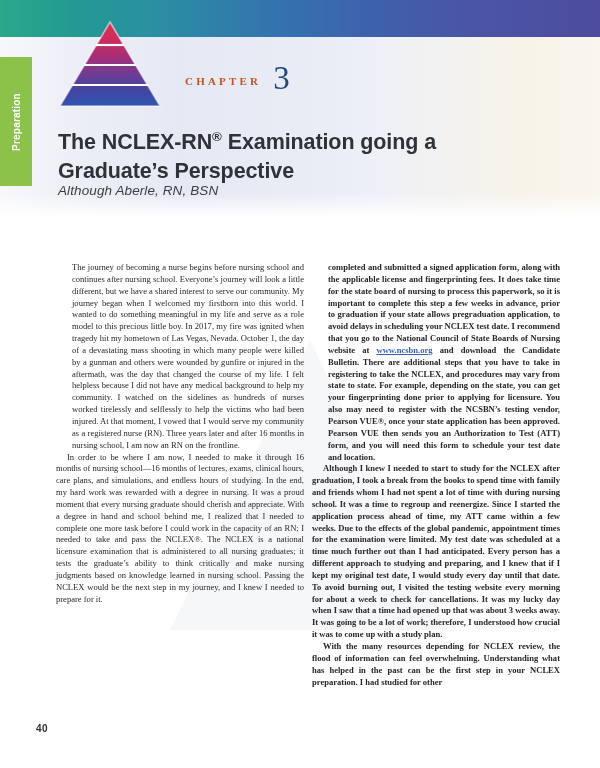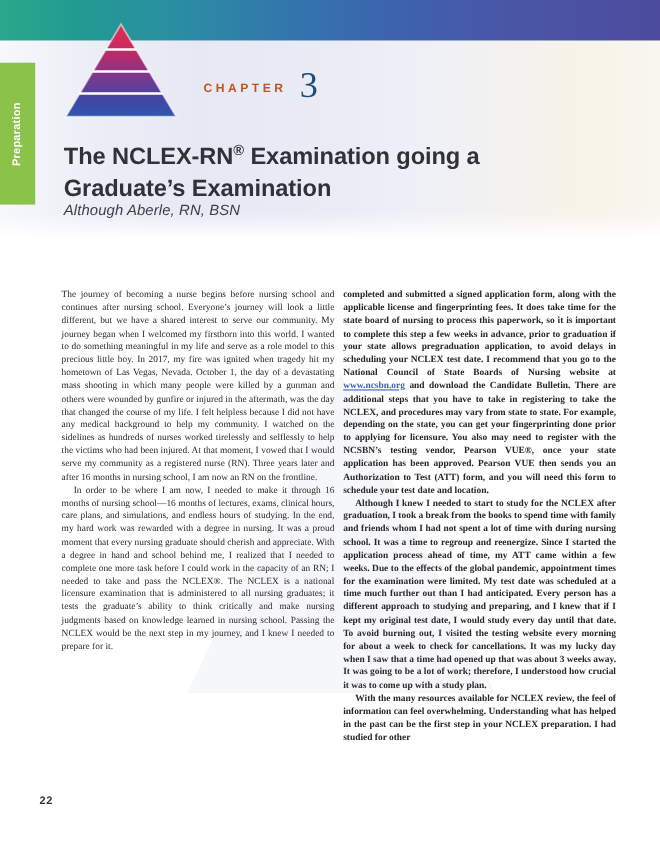--- a/index.html
+++ b/index.html
@@ -105,21 +105,21 @@
   .chapter-marker {
     position: absolute;
     left: 185px;
     top: 58px;
     z-index: 7;
     display: flex;
     align-items: baseline;
     gap: 12px;
   }
   .chapter-word {
-    font-family: Liberation Sans, sans-serif;
+    font-family: Liberation Serif, serif;
     font-size: 11px;
     font-weight: bold;
     letter-spacing: 3.2px;
     color: #c4521f;
     text-transform: uppercase;
   }
   .chapter-num {
     font-family: "Liberation Serif", serif;
     font-size: 33px;
     font-weight: normal;
@@ -181,20 +181,21 @@
     hyphens: none;
   }
   .col-1 { left: 56px; }
   .col-2 { left: 312px; font-weight: bold; }
   .col p {
     margin: 0;
     text-indent: 11px;
   }
   .col p.first {
     text-indent: 0;
+    margin-left: 16px;
   }
   .col a.weblink {
     color: #3a5fbb;
     text-decoration: underline;
   }
 
   
   .folio {
     position: absolute;
     left: 36px;
@@ -251,34 +252,34 @@
     <line x1="38" y1="25" x2="66" y2="25" stroke="#ffffff" stroke-width="2.2"></line>
     <line x1="26" y1="45" x2="78" y2="45" stroke="#ffffff" stroke-width="2.2"></line>
     <line x1="14" y1="65" x2="90" y2="65" stroke="#ffffff" stroke-width="2.2"></line>
   </svg>
 
   <div class="chapter-marker">
     <span class="chapter-word">CHAPTER</span>
     <span class="chapter-num">3</span>
   </div>
 
-  <h1 class="chapter-title"><span>The NCLEX-RN</span><sup>®</sup><span> Examination going a</span> <span>Graduate’s Examination</span></h1>
+  <h1 class="chapter-title"><span>The NCLEX-RN</span><sup>®</sup><span> Examination going a</span> <span>Graduate’s Perspective</span></h1>
 
   <div class="chapter-author">Although Aberle, RN, BSN</div>
 
   <div class="body-area">
 
     <div class="col col-1">
       <p class="first">The journey of becoming a nurse begins before nursing school and continues after nursing school. Everyone’s journey will look a little different, but we have a shared interest to serve our community. My journey began when I welcomed my firstborn into this world. I wanted to do something meaningful in my life and serve as a role model to this precious little boy. In 2017, my fire was ignited when tragedy hit my hometown of Las Vegas, Nevada. October 1, the day of a devastating mass shooting in which many people were killed by a gunman and others were wounded by gunfire or injured in the aftermath, was the day that changed the course of my life. I felt helpless because I did not have any medical background to help my community. I watched on the sidelines as hundreds of nurses worked tirelessly and selflessly to help the victims who had been injured. At that moment, I vowed that I would serve my community as a registered nurse (RN). Three years later and after 16 months in nursing school, I am now an RN on the frontline.</p>
       <p>In order to be where I am now, I needed to make it through 16 months of nursing school—16 months of lectures, exams, clinical hours, care plans, and simulations, and endless hours of studying. In the end, my hard work was rewarded with a degree in nursing. It was a proud moment that every nursing graduate should cherish and appreciate. With a degree in hand and school behind me, I realized that I needed to complete one more task before I could work in the capacity of an RN; I needed to take and pass the NCLEX®. The NCLEX is a national licensure examination that is administered to all nursing graduates; it tests the graduate’s ability to think critically and make nursing judgments based on knowledge learned in nursing school. Passing the NCLEX would be the next step in my journey, and I knew I needed to prepare for it.</p>
     </div>
 
     <div class="col col-2">
       <p class="first"><span>completed and submitted a signed application form, along with the applicable license and fingerprinting fees. It does take time for the state board of nursing to process this paperwork, so it is important to complete this step a few weeks in advance, prior to graduation if your state allows pregraduation application, to avoid delays in scheduling your NCLEX test date. I recommend that you go to the National Council of State Boards of Nursing website at </span><a class="weblink" href="#">www.ncsbn.org</a><span> and download the Candidate Bulletin. There are additional steps that you have to take in registering to take the NCLEX, and procedures may vary from state to state. For example, depending on the state, you can get your fingerprinting done prior to applying for licensure. You also may need to register with the NCSBN’s testing vendor, Pearson VUE®, once your state application has been approved. Pearson VUE then sends you an Authorization to Test (ATT) form, and you will need this form to schedule your test date and location.</span></p>
       <p>Although I knew I needed to start to study for the NCLEX after graduation, I took a break from the books to spend time with family and friends whom I had not spent a lot of time with during nursing school. It was a time to regroup and reenergize. Since I started the application process ahead of time, my ATT came within a few weeks. Due to the effects of the global pandemic, appointment times for the examination were limited. My test date was scheduled at a time much further out than I had anticipated. Every person has a different approach to studying and preparing, and I knew that if I kept my original test date, I would study every day until that date. To avoid burning out, I visited the testing website every morning for about a week to check for cancellations. It was my lucky day when I saw that a time had opened up that was about 3 weeks away. It was going to be a lot of work; therefore, I understood how crucial it was to come up with a study plan.</p>
-      <p>With the many resources available for NCLEX review, the feel of information can feel overwhelming. Understanding what has helped in the past can be the first step in your NCLEX preparation. I had studied for other</p>
+      <p>With the many resources depending for NCLEX review, the flood of information can feel overwhelming. Understanding what has helped in the past can be the first step in your NCLEX preparation. I had studied for other</p>
     </div>
 
   </div>
 
-  <div class="folio">22</div>
+  <div class="folio">40</div>
 
 </div>
 
 </body></html>

